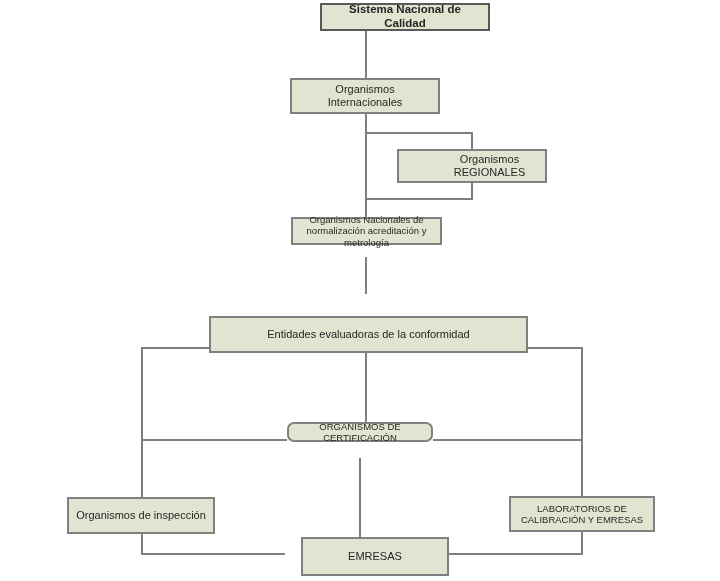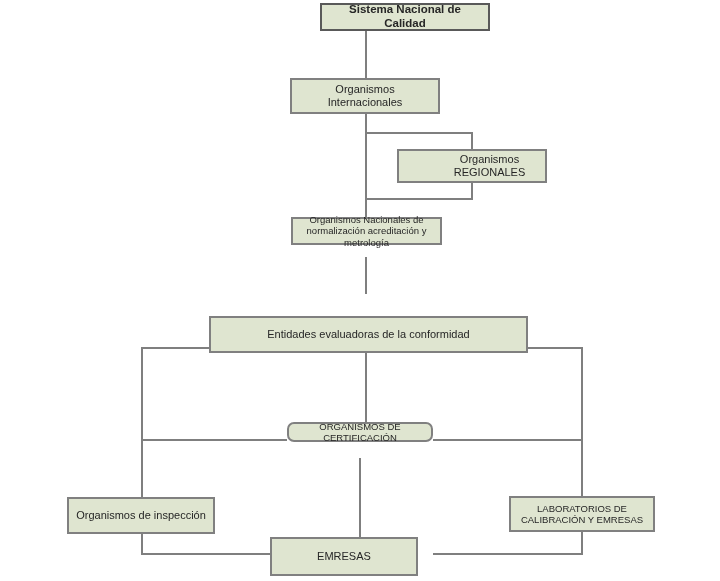--- a/index.html
+++ b/index.html
@@ -74,15 +74,15 @@
   <div class="node small" style="left:291px; top:217px; width:151px; height:28px;">Organismos Nacionales de normalización acreditación y metrología</div>
 
   <div class="node" style="left:209px; top:294px; width:319px; height:37px;margin-top:22px;">Entidades evaluadoras de la conformidad</div>
 
   <div class="node small" style="left:287px; top:422px; width:146px; height:20px;border-radius:7px;">ORGANISMOS DE CERTIFICACIÓN</div>
 
   <div class="node" style="left:67px; top:497px; width:148px; height:37px;">Organismos de inspección</div>
 
   <div class="node small" style="left:509px; top:496px; width:146px; height:36px;">LABORATORIOS DE CALIBRACIÓN Y EMRESAS</div>
 
-  <div class="node" style="left:270px; top:537px; width:148px; height:39px;">EMRESAS</div>
+  <div class="node" style="left:301px; top:537px; width:148px; height:39px;">EMRESAS</div>
 
 </div>
 
 </body></html>

